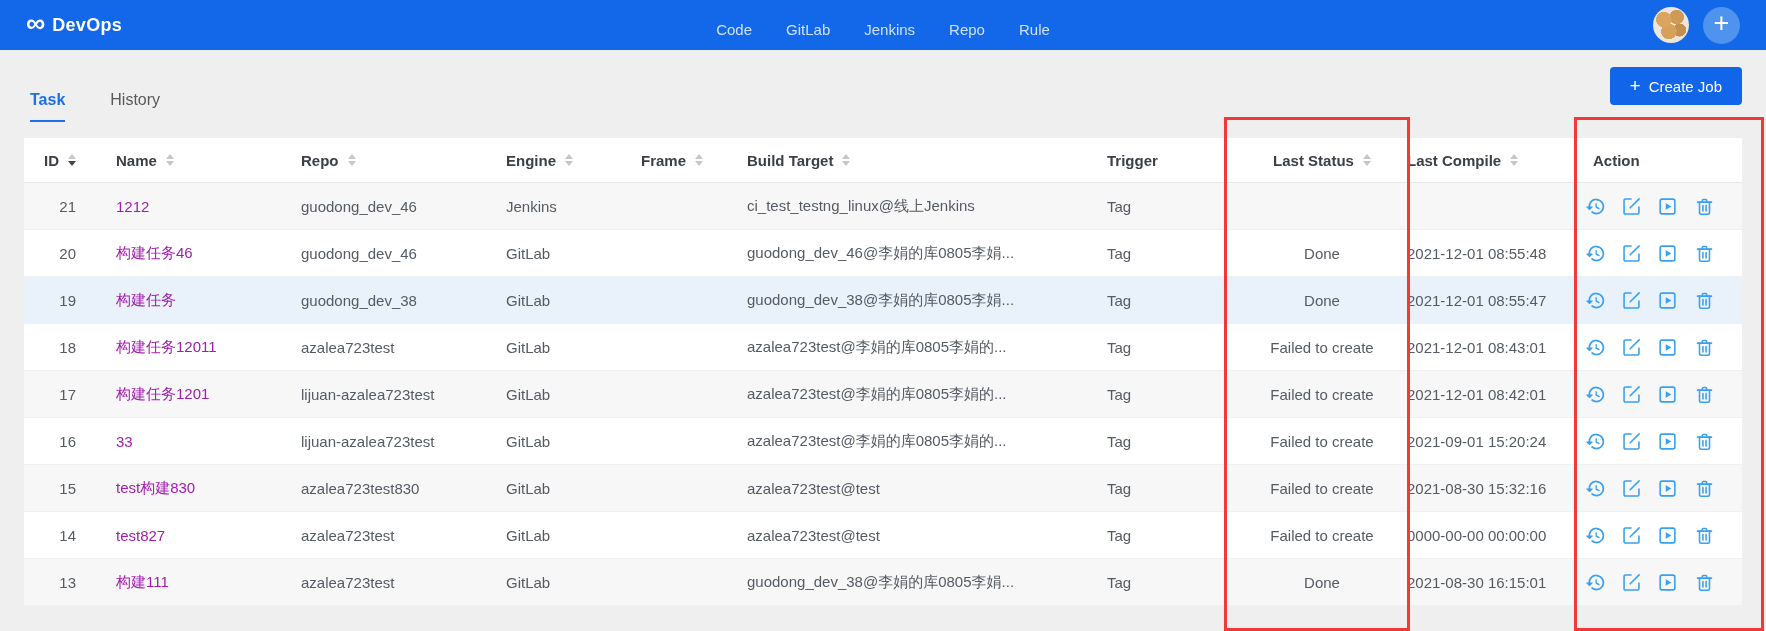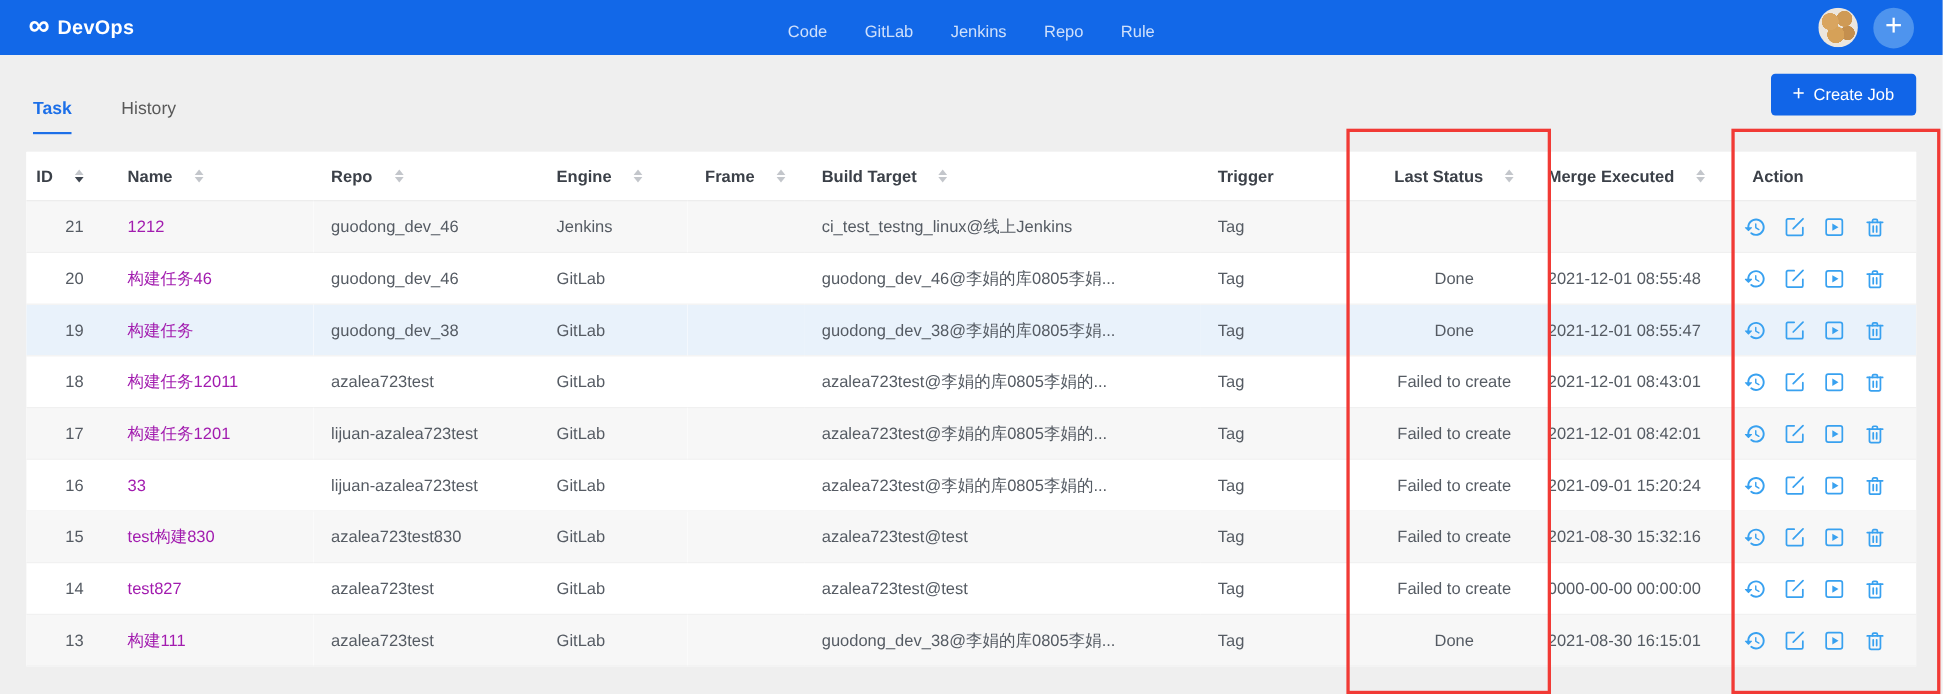--- a/index.html
+++ b/index.html
@@ -44,21 +44,21 @@
   col.c6{width:360px;}col.c7{width:136px;}col.c8{width:174px;}col.c9{width:176px;}col.c10{width:165px;}
   th{height:44px;font-weight:bold;color:#3b4048;text-align:left;padding:0 10px 0 16px;
      border-bottom:1px solid #e9e9e9;background:#fff;white-space:nowrap;}
   td{height:46px;padding:0 10px 0 16px;border-bottom:1px solid #f0f0f0;white-space:nowrap;overflow:hidden;}
   tr.striped td{background:#f7f7f7;}
   tr.hl td{background:#e9f2fb;}
   th:nth-child(1),td:nth-child(1){text-align:right;padding-right:24px;padding-left:6px;}
   th:nth-child(8),td:nth-child(8){text-align:center;padding:0 8px 0 24px;}
   th:nth-child(9),td:nth-child(9){padding-left:6px;padding-right:2px;}
   td:nth-child(10){padding-left:8px;}
-  .th-wrap{display:inline-flex;align-items:center;gap:20px;}
+  .th-wrap{display:inline-flex;align-items:center;gap:9px;}
   .link{color:#a21caf;cursor:pointer;text-decoration:none;}
   .sort{display:inline-flex;flex-direction:column;gap:2px;}
   .car{width:0;height:0;border-left:4px solid rgba(0,0,0,0);border-right:4px solid rgba(0,0,0,0);}
   .car.up{border-bottom:5px solid #c3c6cb;}
   .car.down{border-top:5px solid #c3c6cb;}
   .car.down.on{border-top-color:#3f4650;}
   .aicon{display:inline-flex;width:21px;height:21px;margin-right:11px;color:#38a1f0;cursor:pointer;vertical-align:middle;}
   .aicon svg{width:100%;height:100%;}
 
   
@@ -190,21 +190,21 @@
     <span class="th-wrap">
       <span>Last Status</span>
       <span class="sort">
         <i class="car up"></i>
         <i class="car down"></i>
       </span>
     </span>
   </th>
             <th>
     <span class="th-wrap">
-      <span>Merge Executed</span>
+      <span>Last Compile</span>
       <span class="sort">
         <i class="car up"></i>
         <i class="car down"></i>
       </span>
     </span>
   </th>
             <th>
     <span class="th-wrap">
       <span>Action</span>
 

